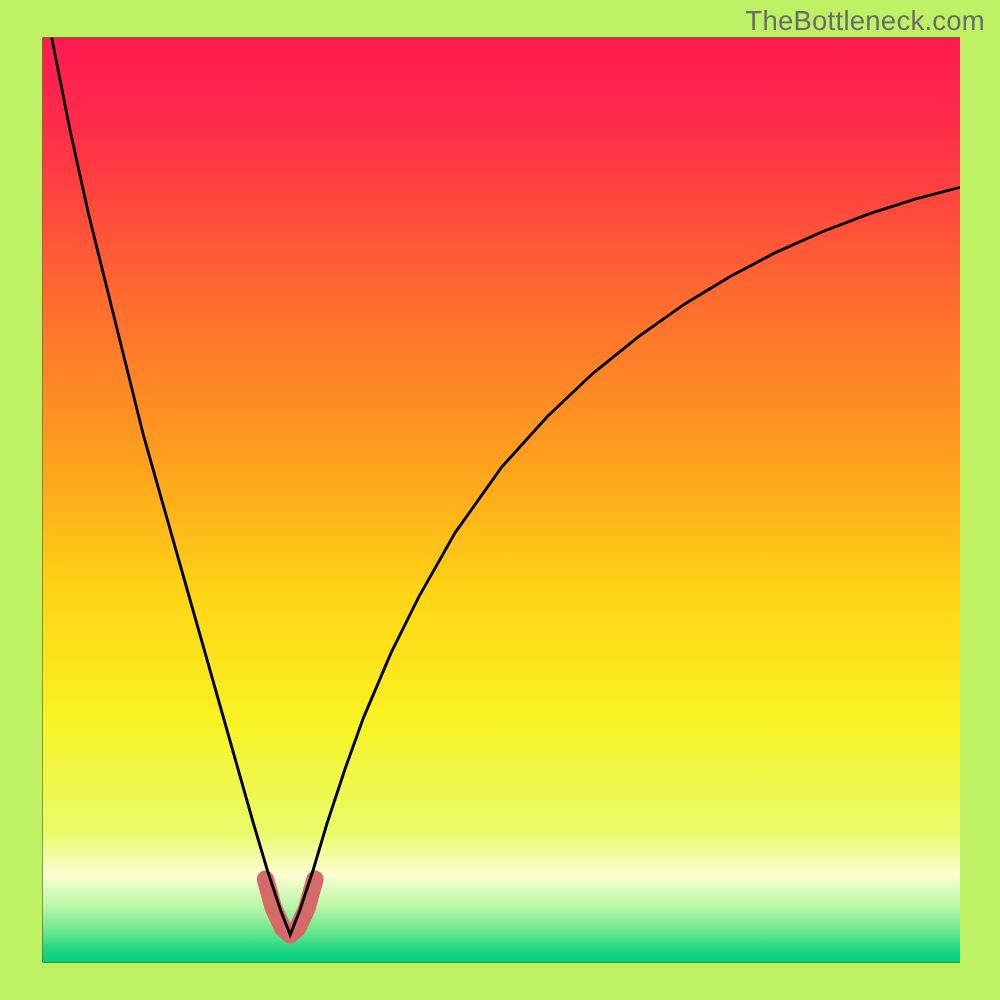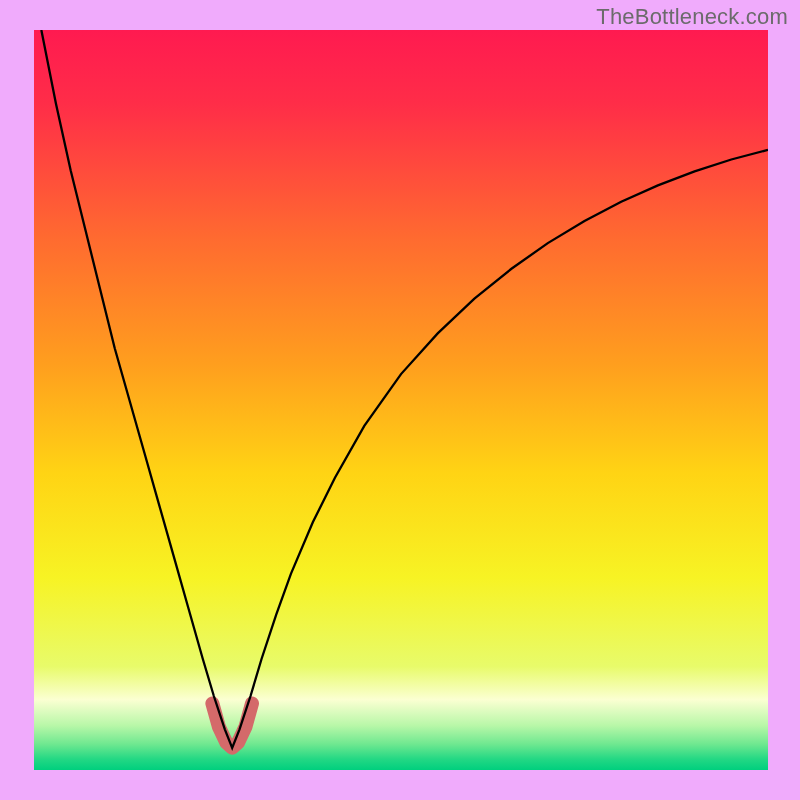--- a/index.html
+++ b/index.html
@@ -10,21 +10,21 @@
     background: #000;
     overflow: hidden;
     font-family: Arial, Helvetica, sans-serif;
   }
   .frame {
     position: absolute;
     top: 0;
     left: 0;
     width: 800px;
     height: 800px;
-    background: #f0abfc;
+    background: #bef264;
   }
   .watermark {
     position: absolute;
     top: 4px;
     right: 12px;
     color: #6b6b6b;
     font-size: 22px;
     letter-spacing: 0.2px;
     z-index: 10;
   }

